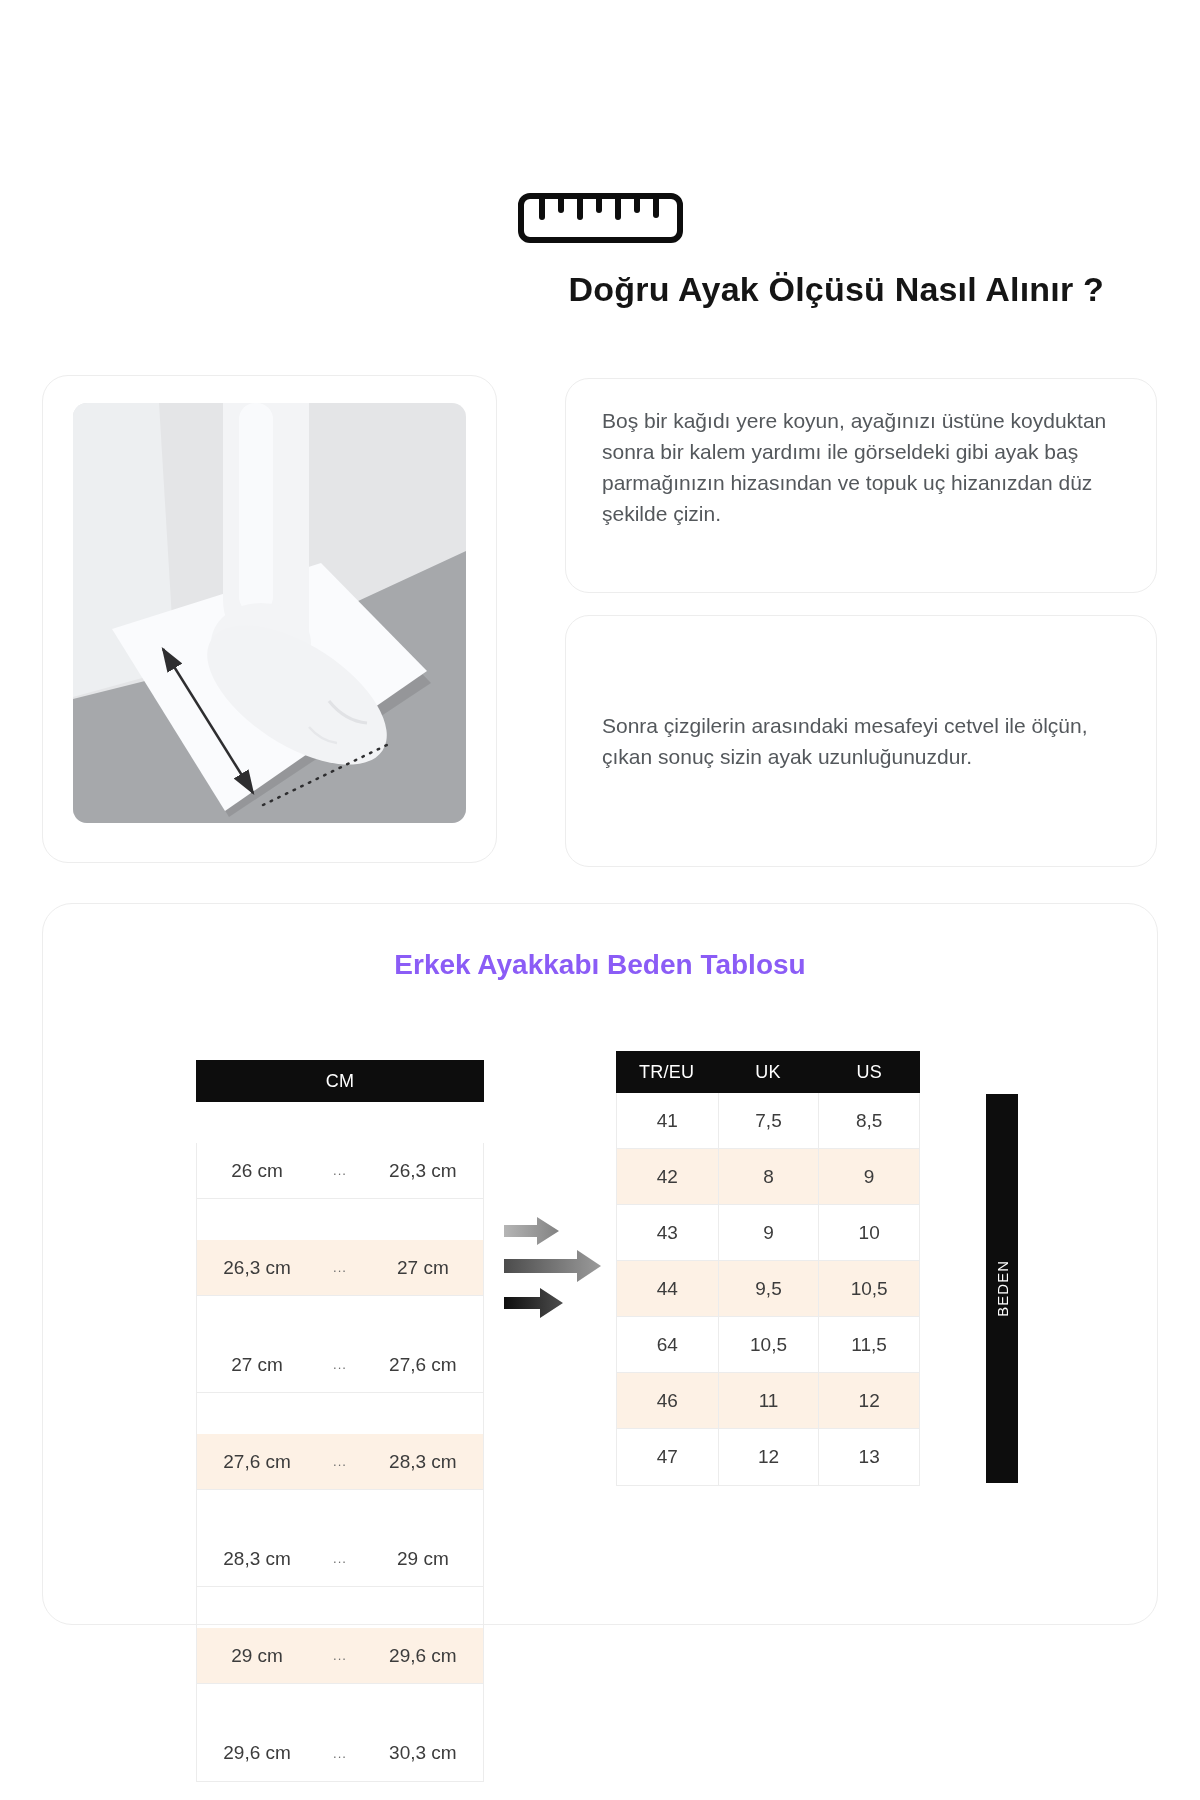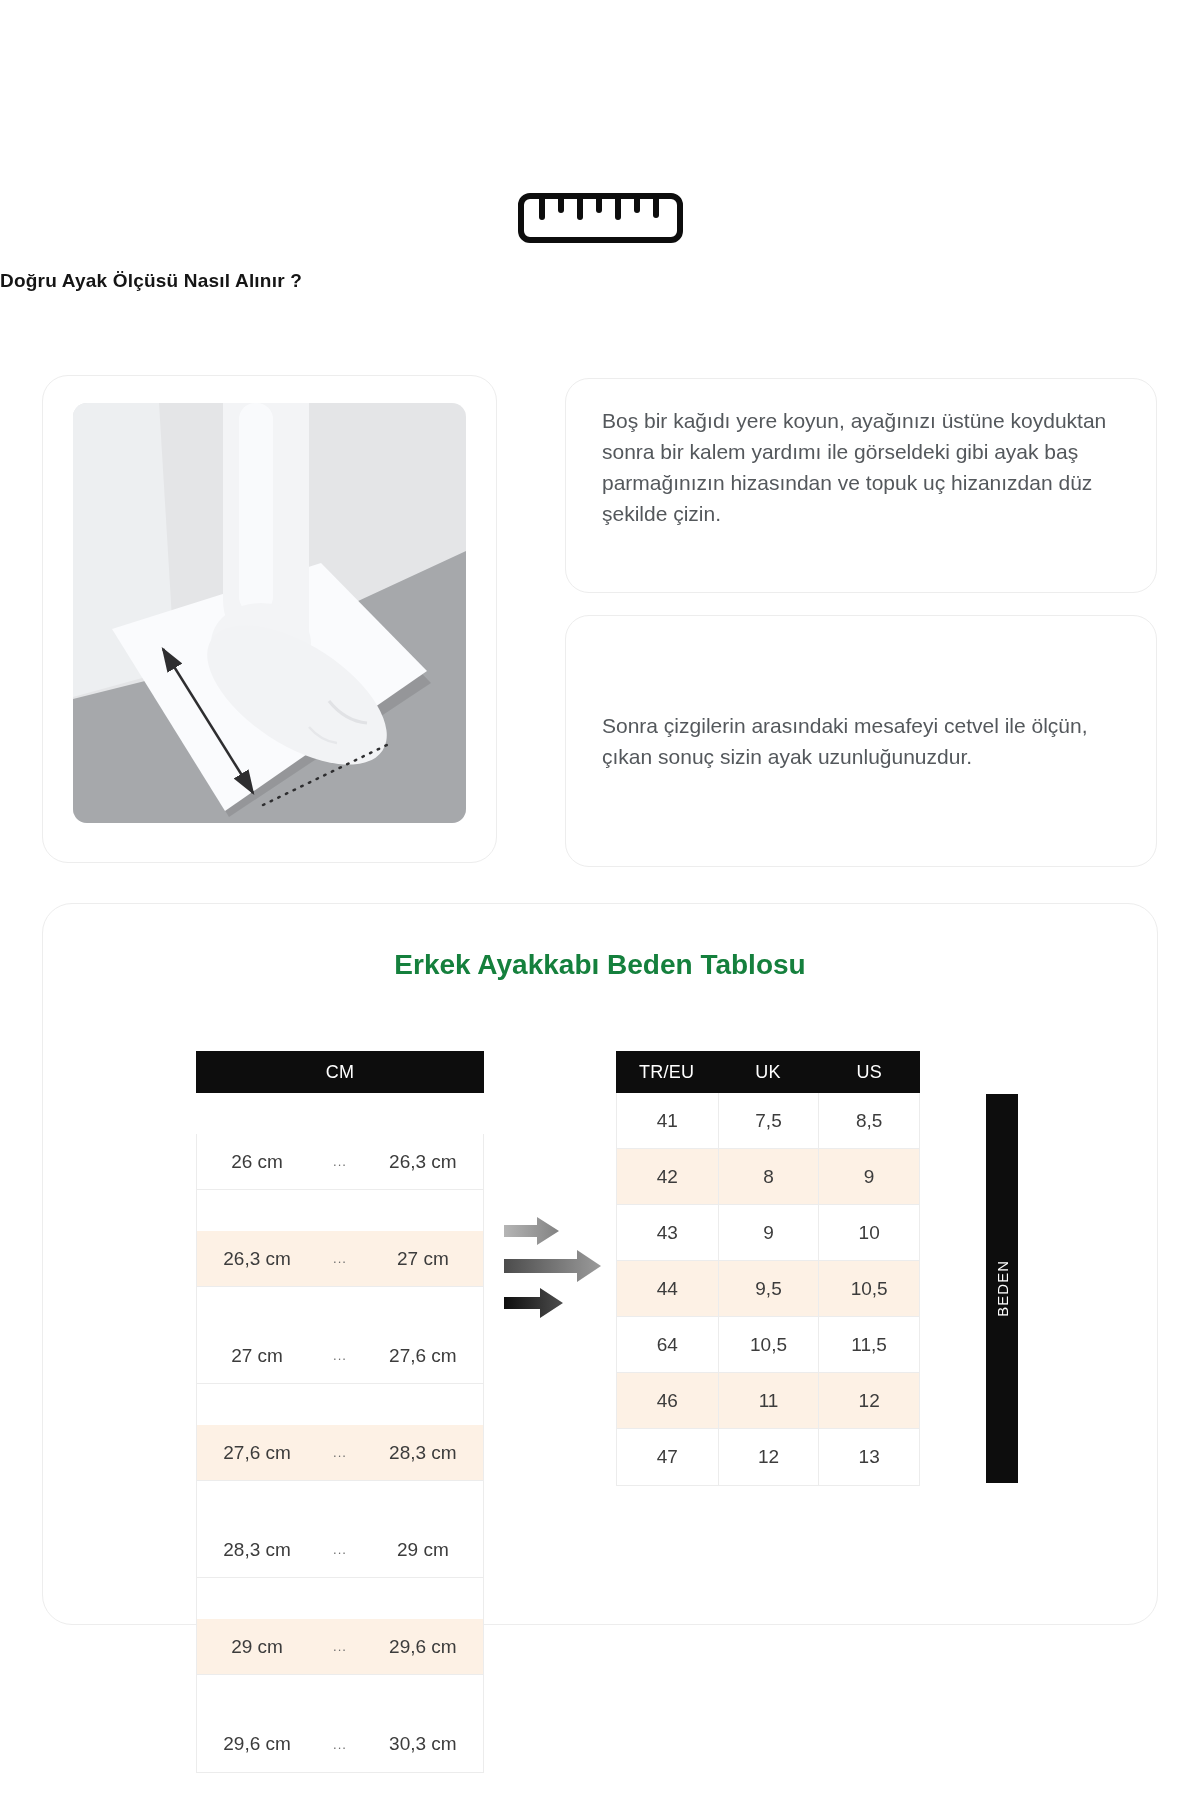--- a/index.html
+++ b/index.html
@@ -1,47 +1,47 @@
 <!DOCTYPE html>
 <html><head>
 <meta charset="utf-8">
 <style>
   html,body{margin:0;padding:0;background:#fff;}
   body{font-family:"Liberation Sans",sans-serif;-webkit-font-smoothing:antialiased;}
   .page{position:relative;width:1200px;height:1800px;background:#ffffff;overflow:hidden;}
 
   
   .ruler-wrap{position:absolute;left:0;top:193px;width:1200px;text-align:center;}
-  .howto-title{position:absolute;left:0;top:270px;width:1104px;text-align:left;
-    font-size:19px;font-weight:700;color:#151515;letter-spacing:.2px;}
+  .howto-title{position:absolute;left:0;top:270px;width:1104px;text-align:right;
+    font-size:34px;font-weight:700;color:#151515;letter-spacing:.2px;}
 
   
   .card{position:absolute;background:#fff;border:1.5px solid #ededed;border-radius:26px;box-sizing:border-box;}
   .photo-card{left:42px;top:375px;width:455px;height:488px;}
   .photo{position:absolute;left:30px;top:27px;width:393px;height:420px;border-radius:14px;overflow:hidden;}
   .step-card-1{left:565px;top:378px;width:592px;height:215px;border-radius:24px;}
   .step-card-2{left:565px;top:615px;width:592px;height:252px;border-radius:24px;display:flex;align-items:center;}
   .step-text{padding:26px 36px;font-size:21px;line-height:31px;color:#54585c;}
   .step-card-2 .step-text{padding:0 36px;}
 
   
   .size-card{left:42px;top:903px;width:1116px;height:722px;border-radius:30px;}
   .size-title{position:absolute;left:0;top:45px;width:100%;text-align:center;
-    font-size:28px;font-weight:700;color:#15803d;}
+    font-size:28px;font-weight:700;color:#8b5cf6;}
 
   .tbl{position:absolute;box-sizing:border-box;}
   .tbl-head{height:42px;background:#0d0d0d;color:#fff;font-size:18px;font-weight:500;
     display:grid;align-items:center;text-align:center;letter-spacing:.3px;}
   .tbl-body{border:1px solid #ececec;border-top:none;box-sizing:border-box;}
   .trow{height:56px;display:grid;align-items:center;text-align:center;
     font-size:19px;color:#3c3c3c;border-bottom:1px solid #ececec;box-sizing:border-box;background:#fff;}
   .trow:last-child{border-bottom:none;}
   .trow.alt{background:#fdf1e5;}
   .cm-tbl{left:153px;top:147px;width:288px;}
-  .cm-tbl .tbl-head{grid-template-columns:1fr;}
+  .cm-tbl .tbl-head{grid-template-columns:1fr;margin-top:9px;}
   .cm-tbl .trow{grid-template-columns:42% 16% 42%;margin-top:41px;}
   .cm-tbl .sep{font-size:13px;color:#6e6e6e;letter-spacing:1px;}
   .size-tbl{left:573px;top:147px;width:304px;}
   .size-tbl .tbl-head{grid-template-columns:1fr 1fr 1fr;}
   .size-tbl .trow{grid-template-columns:1fr 1fr 1fr;}
   .size-tbl .trow span{display:flex;align-items:center;justify-content:center;height:100%;}
   .size-tbl .trow span + span{border-left:1px solid #ececec;}
 
   .beden-bar{position:absolute;left:943px;top:190px;width:32px;height:389px;background:#0d0d0d;
     display:flex;align-items:center;justify-content:center;}

